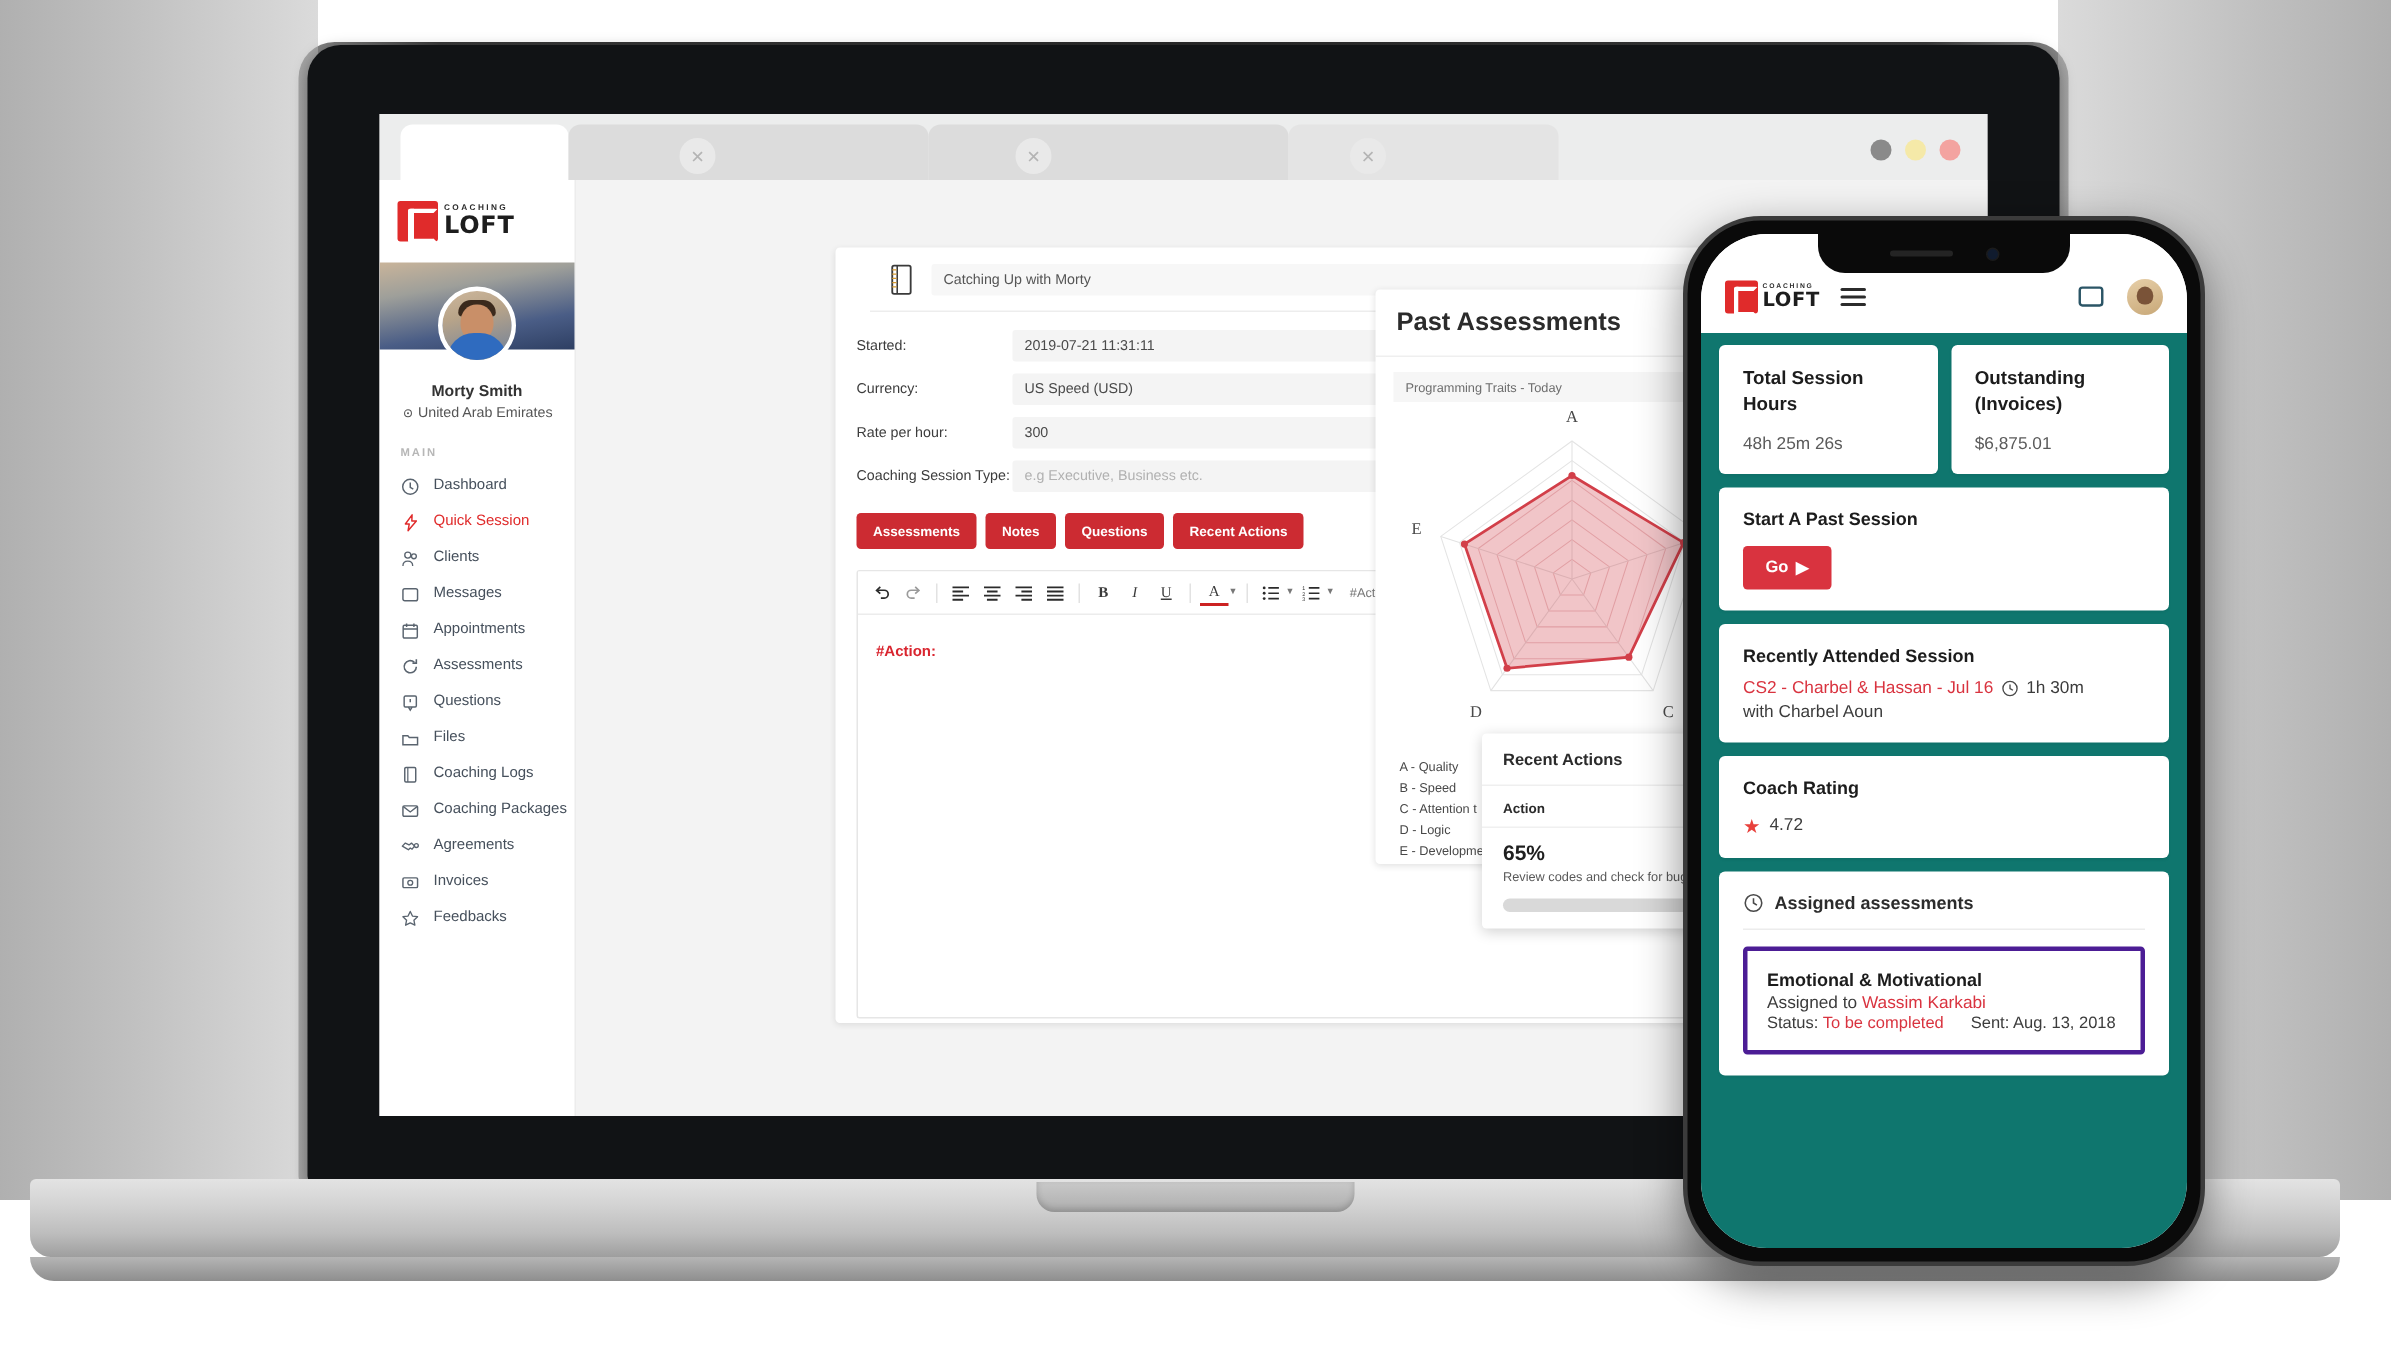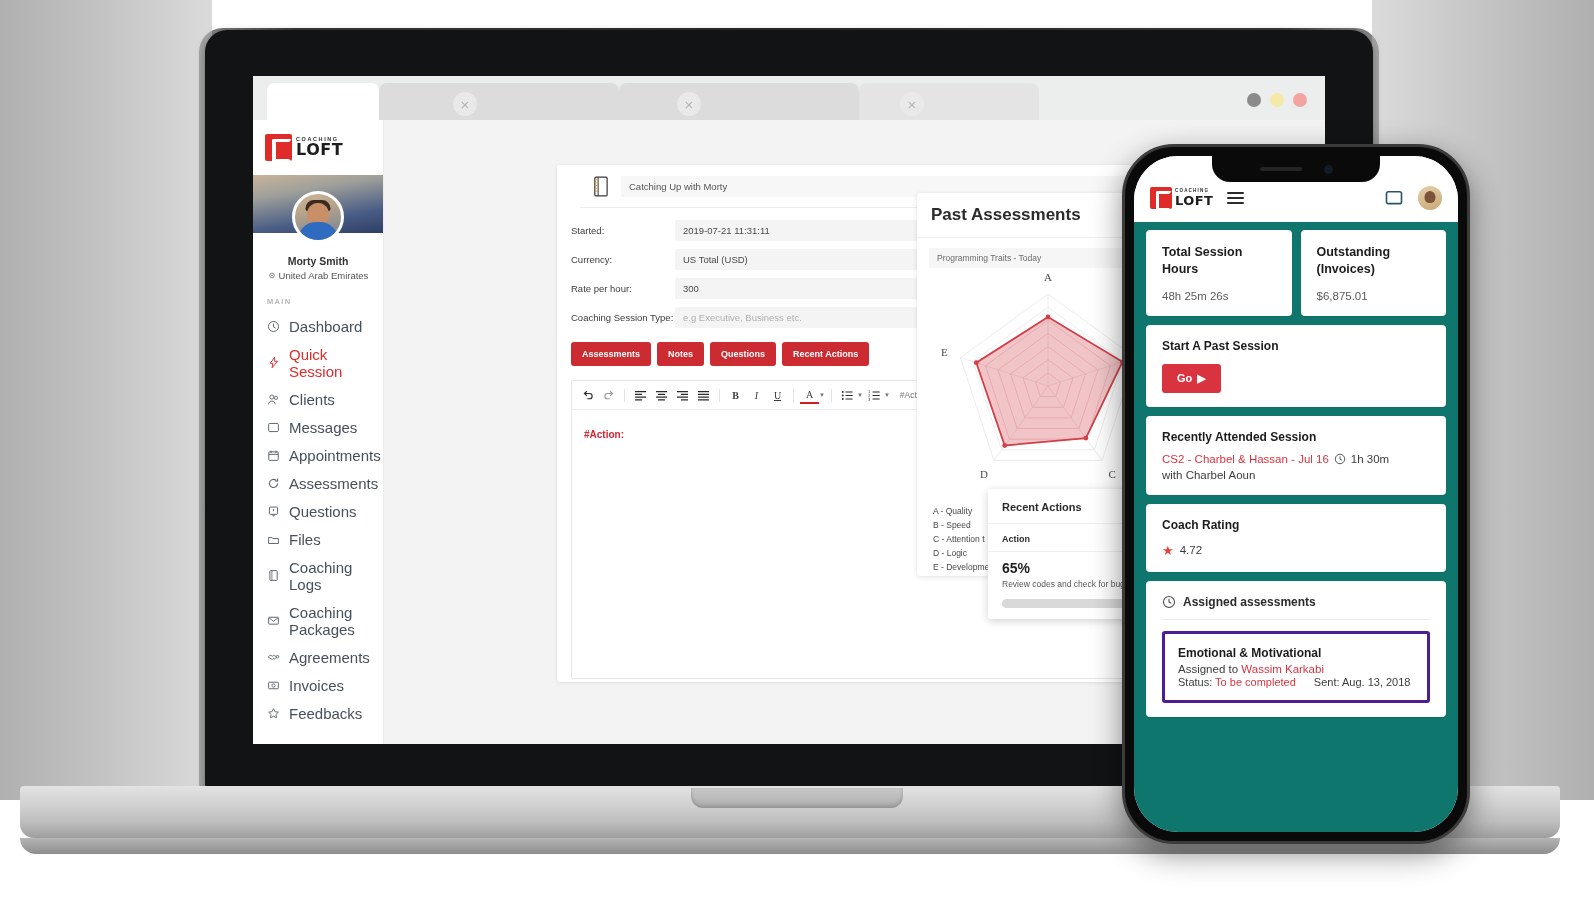--- a/index.html
+++ b/index.html
@@ -136,22 +136,22 @@
   }
   .profile-loc {
     text-align: center; margin-top: 3px; font-size: 9.5px; color: #555;
     display: flex; align-items: center; justify-content: center; gap: 3px;
   }
   .nav-head {
     font-size: 7.5px; color: #b7b7b7; letter-spacing: 1.3px;
     padding: 16px 0 6px 14px; font-weight: 600;
   }
   .nav-item {
-    display: flex; align-items: center; gap: 9px;
-    padding: 5.5px 0 5.5px 14px; font-size: 15px; color: #46505c;
+    display: flex; gap: 9px;
+    padding: 5.5px 0 5.5px 14px; font-size: 10px; color: #46505c;
   }
   .nav-item.active { color: #e02b2b; }
   .nav-ic { width: 13px; height: 13px; flex-shrink: 0; display: block; }
 
   
   .main {
     flex: 1; background: #f3f3f3; position: relative; overflow: hidden;
   }
   .session-card {
     position: absolute; left: 173px; top: 45px; width: 780px; height: 517px;
@@ -473,21 +473,21 @@
                 <svg class="fic" width="11" height="11" viewBox="0 0 16 16">
                     <rect x="1.8" y="3.5" width="12.4" height="10.5" rx="1" fill="#2b2b2b"></rect>
                     <rect x="2.8" y="6.4" width="10.4" height="6.6" fill="#fff"></rect>
                     <path d="M4.5 1.5v3M11.5 1.5v3" stroke="#2b2b2b" stroke-width="1.6"></path>
                   </svg>
               </div>
             </div>
             <div class="frow">
               <div class="flabel">Currency:</div>
               <div class="fctrl">
-                <span>US Total (USD)</span>
+                <span>US Speed (USD)</span>
                 <span class="fic" style="font-size:7px;color:#555;">▼</span>
               </div>
             </div>
             <div class="frow">
               <div class="flabel">Rate per hour:</div>
               <div class="fctrl">
                 <span>300</span>
               </div>
             </div>
             <div class="frow">

